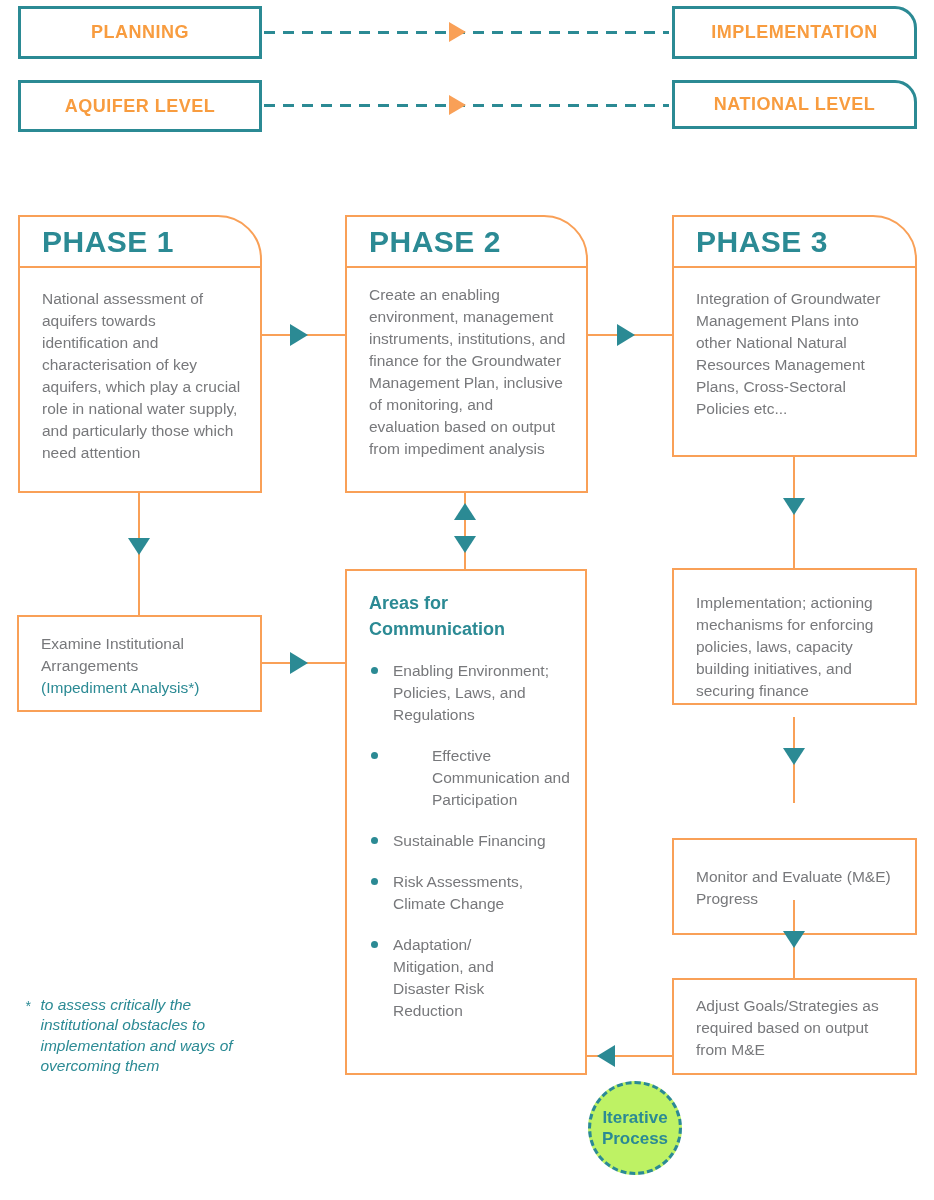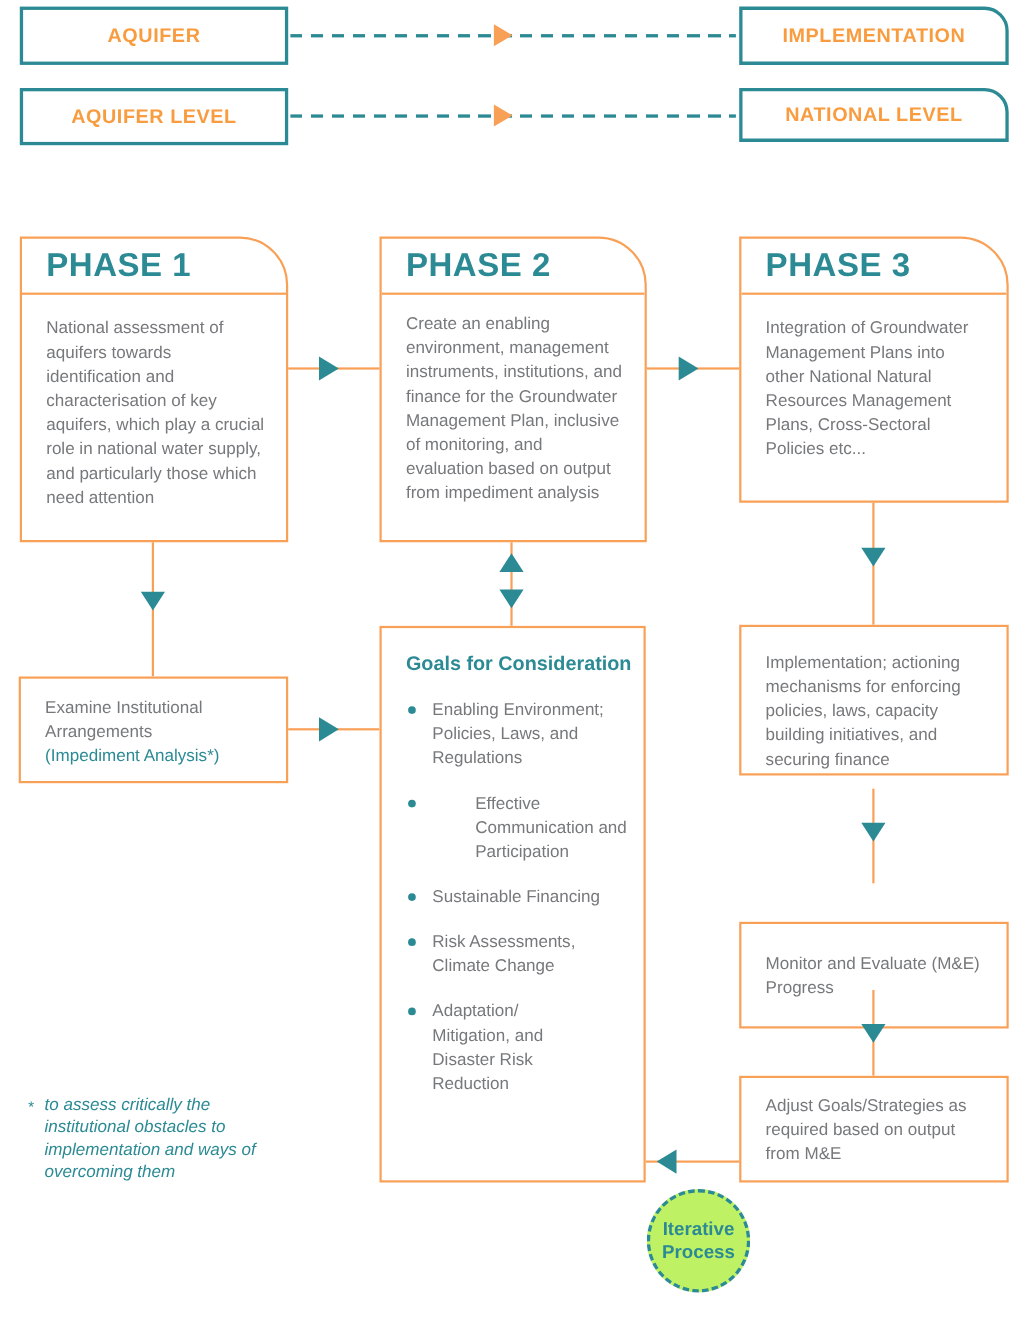--- a/index.html
+++ b/index.html
@@ -58,21 +58,21 @@
   .iter-circle{position:absolute;border:3px dashed var(--teal);border-radius:50%;
     display:flex;align-items:center;justify-content:center;text-align:center;
     color:var(--teal);font-weight:bold;font-size:17px;line-height:1.25;background:#bef264;}
 </style>
 </head>
 <body>
 
 <div class="canvas">
 
   <div class="tbox" style="left:18px;top:6px;width:244px;height:53px;">
-    <span>AQUIFER</span>
+    <span>PLANNING</span>
   </div>
   <div class="dash" style="left:264px;top:31px;width:405px;"></div>
   <div class="tri right-orange" style="left:449px;top:22px;"></div>
   <div class="tbox rounded" style="left:672px;top:6px;width:245px;height:53px;">
     <span>IMPLEMENTATION</span>
   </div>
 
   <div class="tbox" style="left:18px;top:80px;width:244px;height:52px;">
     <span>AQUIFER LEVEL</span>
   </div>
@@ -112,21 +112,21 @@
   </div>
 
   <div class="hline" style="left:262px;top:662px;width:83px;"></div>
   <div class="tri right-teal" style="left:290px;top:652px;"></div>
 
   <div class="vline" style="left:464px;top:493px;height:76px;"></div>
   <div class="tri up-teal" style="left:454px;top:503px;"></div>
   <div class="tri down-teal" style="left:454px;top:536px;"></div>
 
   <div class="obox" style="left:345px;top:569px;width:242px;height:506px;padding:0;">
-    <div class="areas-title">Goals for Consideration</div>
+    <div class="areas-title">Areas for Communication</div>
     <div class="bullets">
       <div class="bullet">
         <span class="dot"></span>
         <span class="btext">Enabling Environment; Policies, Laws, and Regulations</span>
       </div>
       <div class="bullet">
         <span class="dot"></span>
         <span class="btext" style="max-width:150px;margin-left:39px;">Effective Communication and Participation</span>
       </div>
       <div class="bullet">

